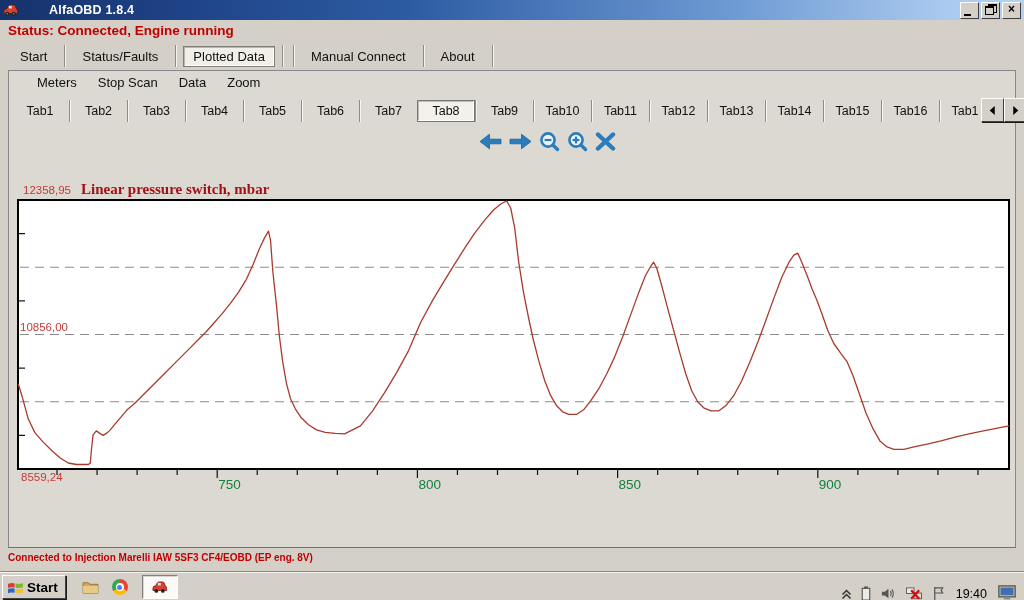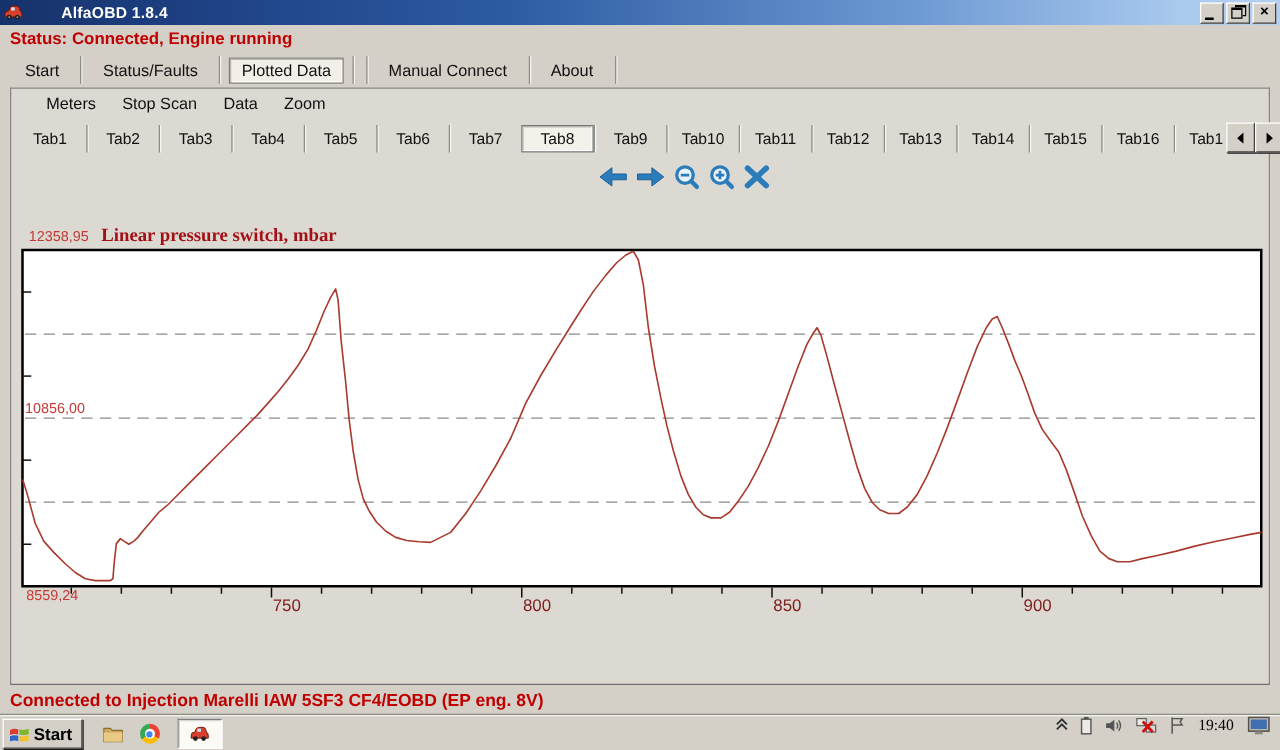--- a/index.html
+++ b/index.html
@@ -42,34 +42,34 @@
   .tab-scroll svg{display:block;}
   
   .chart-toolbar{position:absolute;left:470px;top:60px;display:flex;gap:7px;align-items:center;}
   .tool-icon{display:flex;align-items:center;}
   
   .chart-top-label{position:absolute;left:14px;top:113px;font-size:11.5px;color:#c43b36;}
   .chart-title{position:absolute;left:72px;top:110px;font-size:15px;font-weight:bold;
     font-family:"Liberation Serif",serif;color:#a31015;}
   .chart-mid-label{position:absolute;left:11px;top:250px;font-size:11.5px;color:#c43b36;z-index:3;}
   .chart-bot-label{position:absolute;left:12px;top:400px;font-size:11.5px;color:#c43b36;}
-  .x-label{position:absolute;top:406px;font-size:13.5px;color:#7f1d1d;text-align:right;}
+  .x-label{position:absolute;top:406px;font-size:13.5px;color:#15803d;text-align:right;}
   #chart-svg{position:absolute;left:7px;top:127px;}
   
-  .status-bottom{position:absolute;left:8px;top:552px;font-size:14px;font-weight:bold;color:#c00000;}
+  .status-bottom{position:absolute;left:8px;top:552px;font-size:10px;font-weight:bold;color:#c00000;}
   .taskbar{position:absolute;left:0;top:572px;width:1024px;height:28px;background:#d4d0c8;
     border-top:1px solid #f5f4f0;box-shadow:0 -1px 0 #8a8a84;display:flex;align-items:center;}
   .start-btn{margin-left:2px;height:22px;display:flex;align-items:center;gap:3px;padding:0 7px 0 4px;
     background:#d4d0c8;border:1px solid;border-color:#fff #404040 #404040 #fff;box-shadow:1px 1px 0 #1a1a1a;}
   .start-btn .lbl{font-weight:bold;font-size:13.5px;color:#000;}
   .ql{display:flex;align-items:center;margin-left:16px;gap:13px;}
   .task-btn{margin-left:14px;width:34px;height:22px;background:#fbfaf7;
     border:1px solid;border-color:#808080 #fff #fff #808080;box-shadow:inset 1px 1px 0 #d9d6cf;
     display:flex;align-items:center;justify-content:center;}
-  .tray{position:absolute;right:8px;top:0;height:28px;display:flex;align-items:flex-start;gap:9px;font-family:Liberation Serif, serif;}
+  .tray{position:absolute;right:8px;top:0;height:28px;display:flex;align-items:flex-end;gap:9px;}
   .tray .time{font-size:12.5px;color:#000;margin:0 2px;}
   .icon{display:flex;align-items:center;}
   .chrome-icon{width:16px;height:16px;border-radius:50%;position:relative;
     background:conic-gradient(from 0deg,#ea4335 0 33%,#fbbc05 0 66%,#34a853 0 100%);}
   .chrome-icon::before{content:"";position:absolute;left:4px;top:4px;width:8px;height:8px;border-radius:50%;background:#fff;}
   .chrome-icon::after{content:"";position:absolute;left:5.5px;top:5.5px;width:5px;height:5px;border-radius:50%;background:#4285f4;}
 </style>
 </head>
 <body>
 

